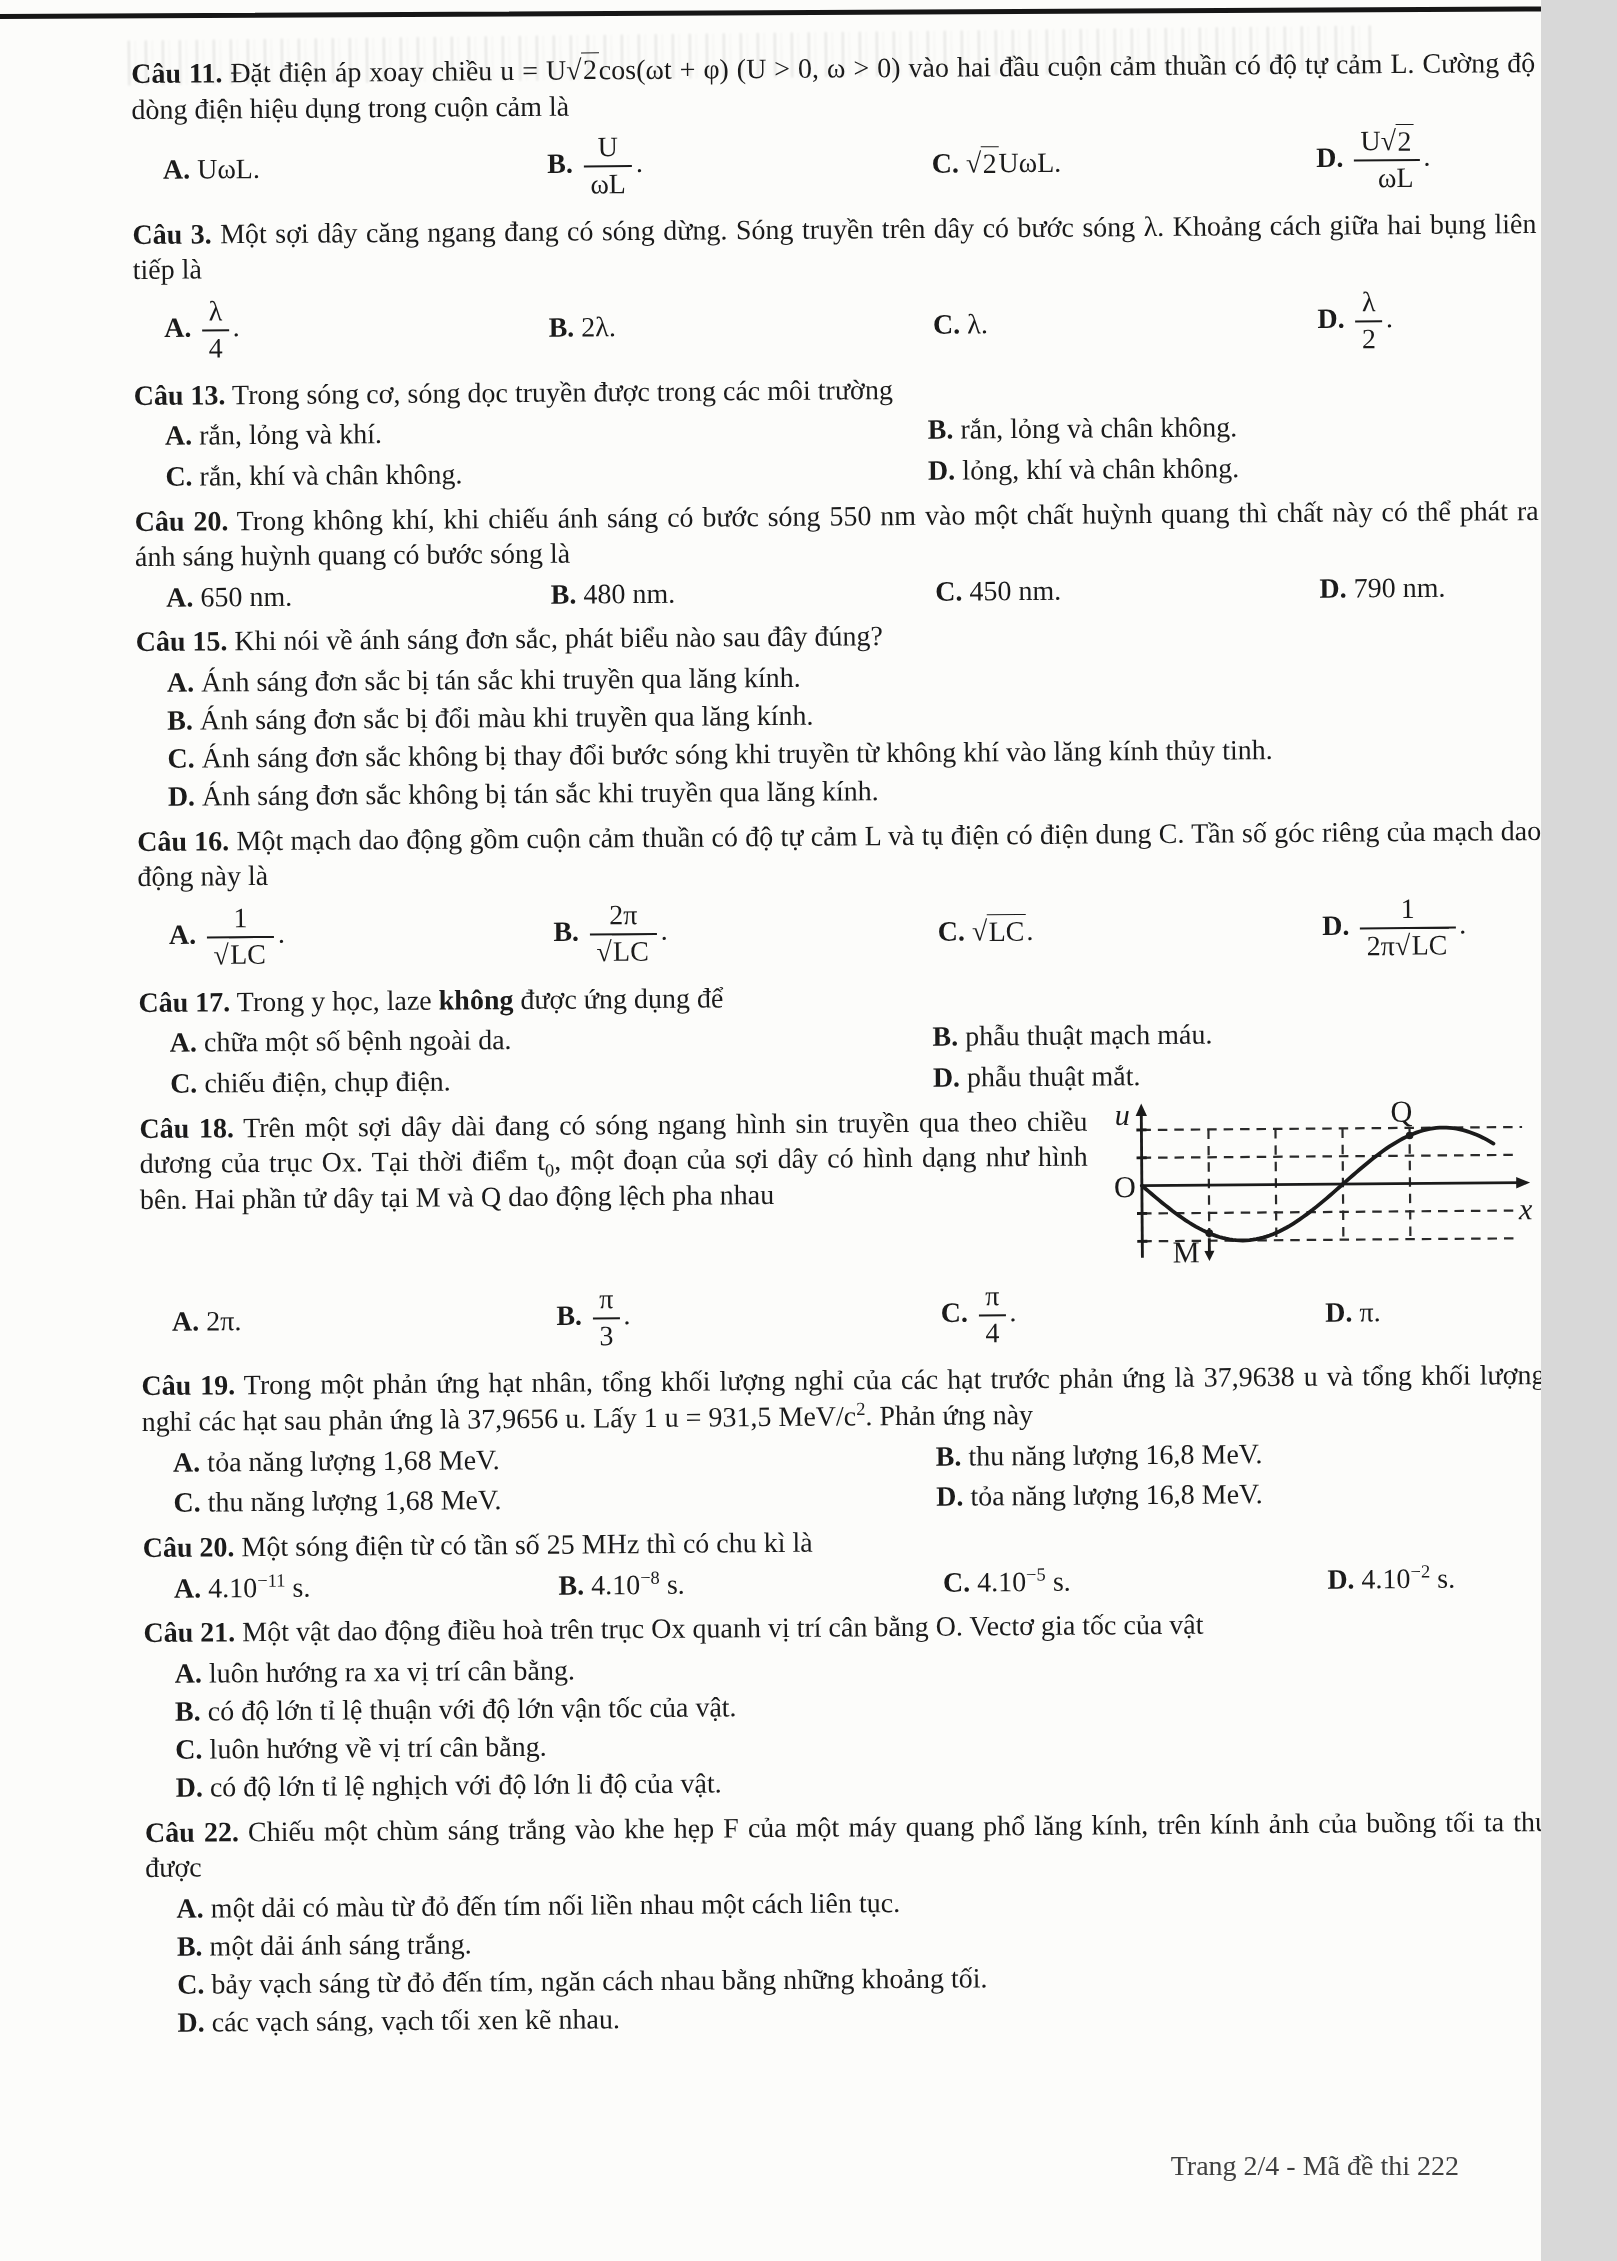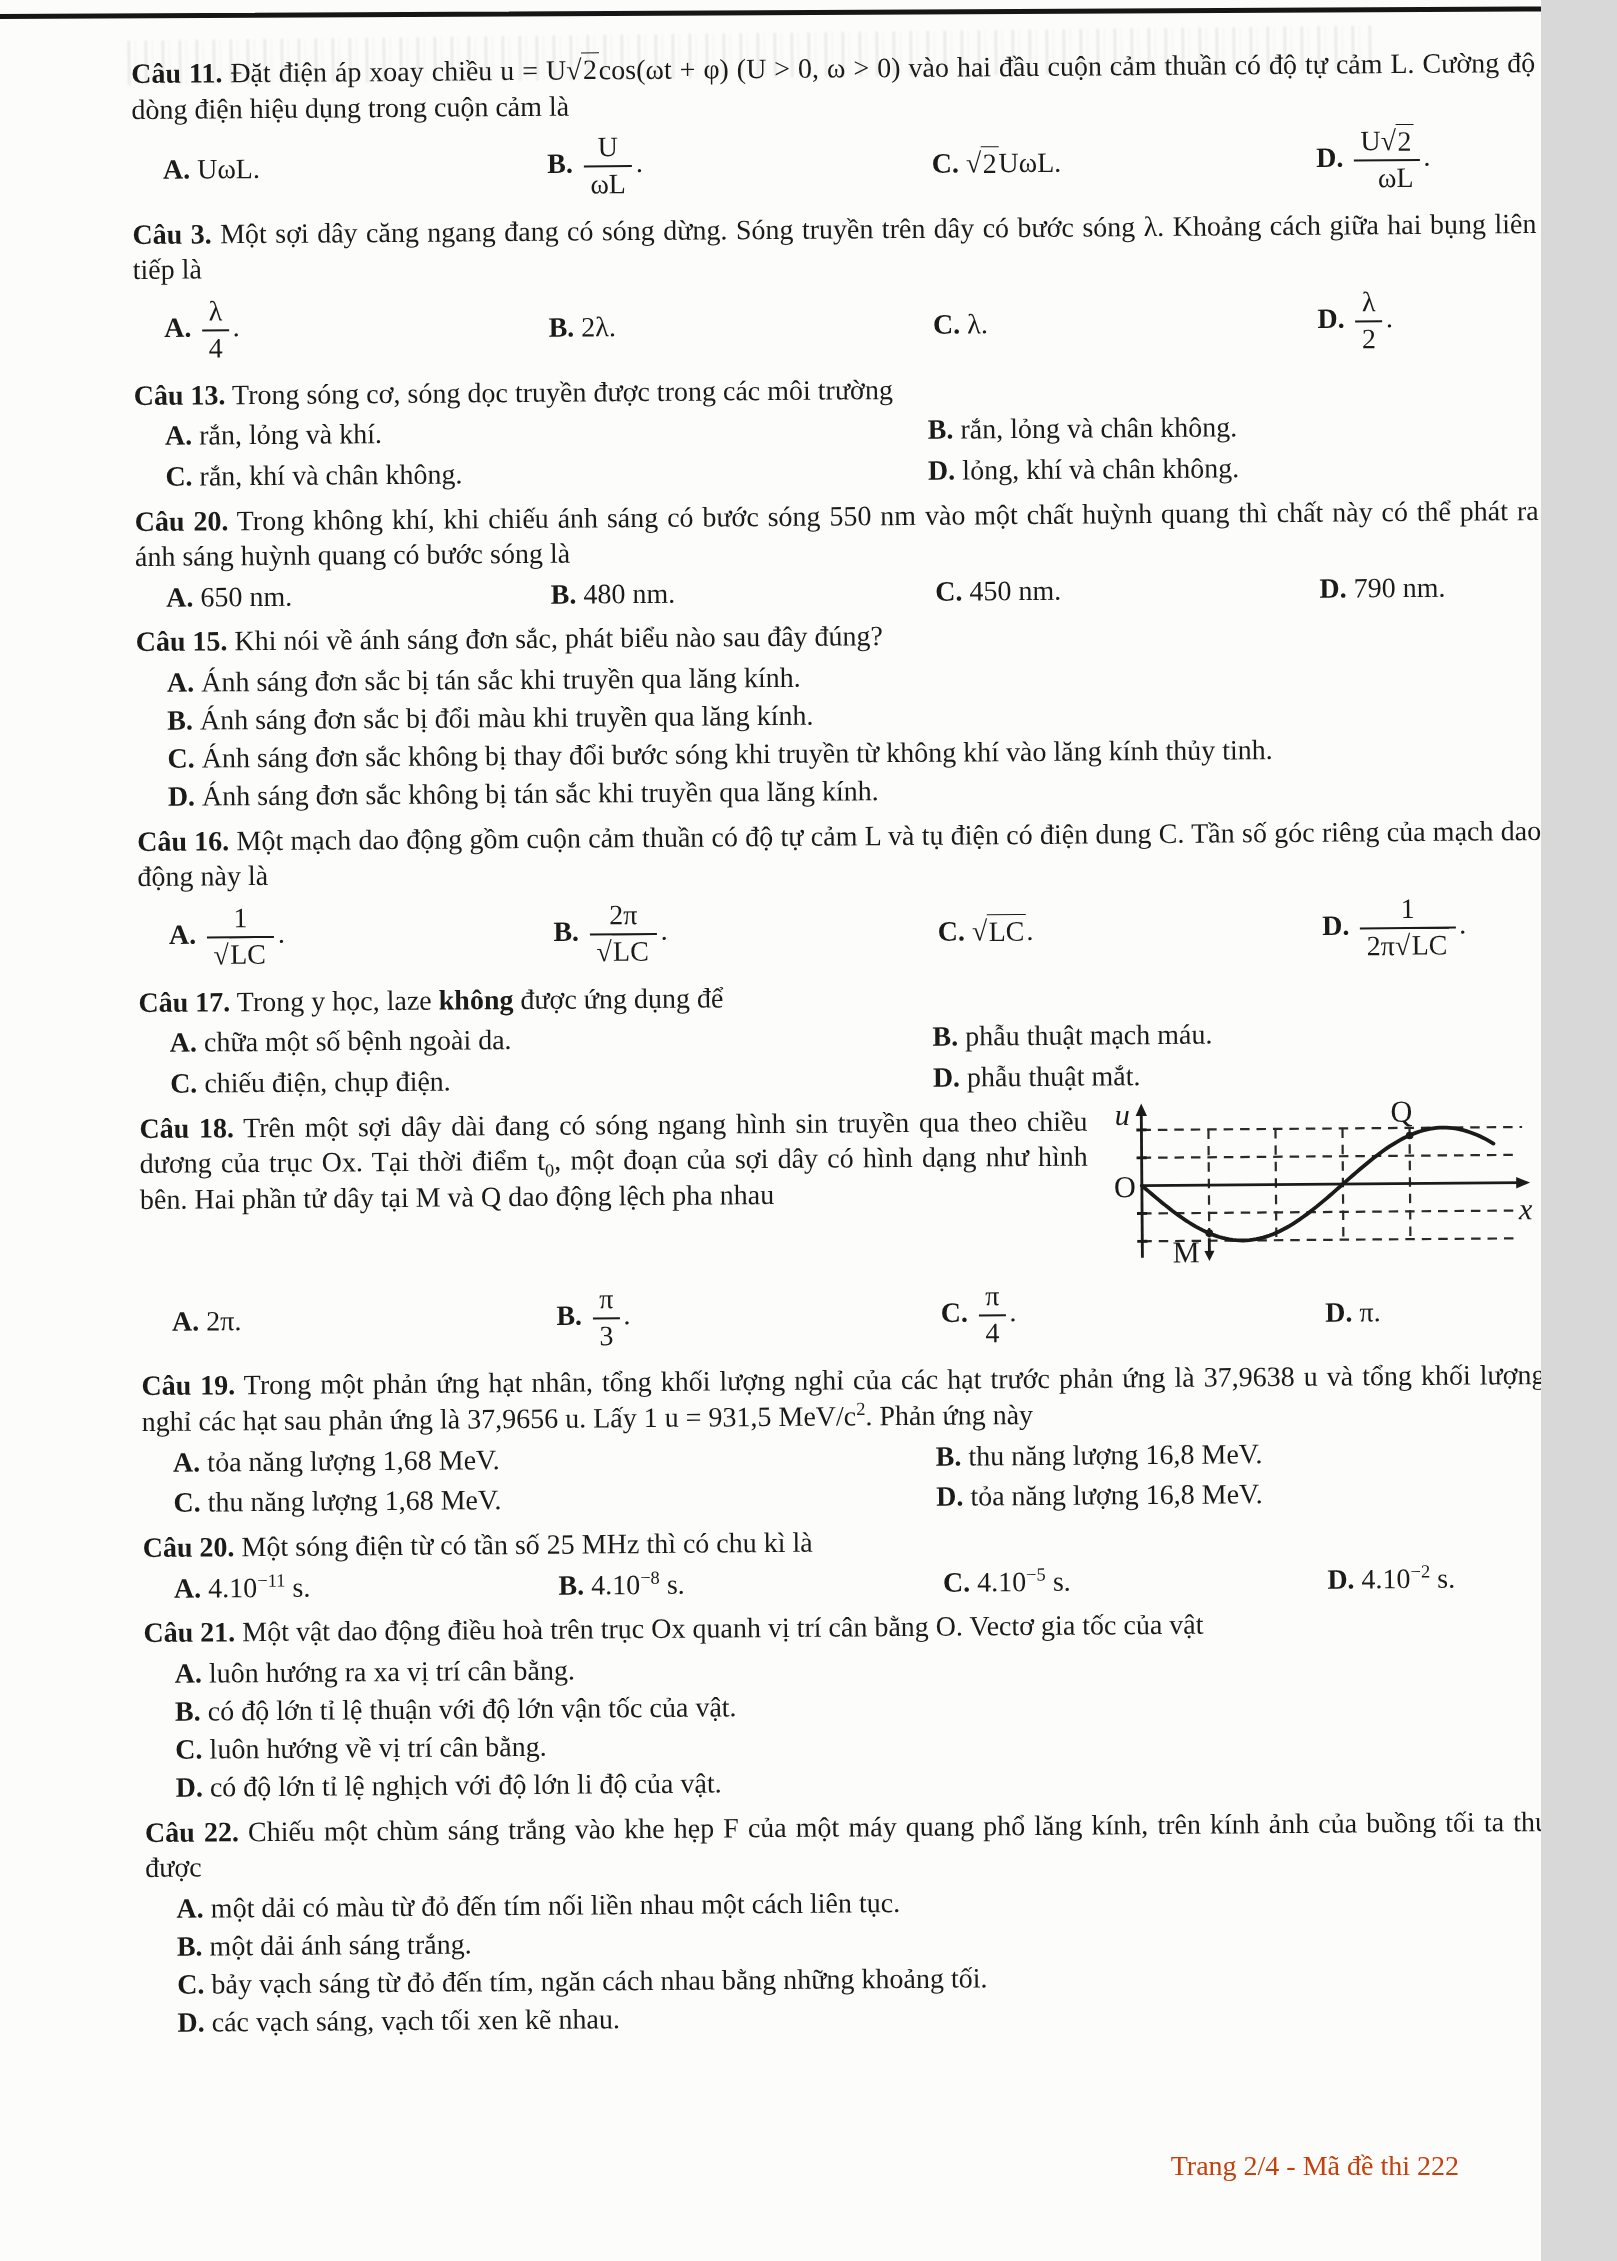--- a/index.html
+++ b/index.html
@@ -23,21 +23,21 @@
   .frac{display:inline-block;vertical-align:middle;text-align:center;line-height:1.02;margin:5.1px 3.8px;}
   .frac .num{display:block;border-bottom:2.6px solid #1b1b1b;padding:0 6.4px 3.2px;}
   .frac .den{display:block;padding:3.2px 6.4px 0;text-align:right;}
   .sqrt{white-space:nowrap;}
   .sqrt .rad{border-top:1.9px solid #1b1b1b;padding:0.6px 1.9px 0 1.3px;}
   sup{font-size:18.5px;vertical-align:super;line-height:0;}
   sub{font-size:18.5px;vertical-align:sub;line-height:0;}
   .figwrap{float:right;width:447px;height:172px;margin:-5.1px -7.7px 6.4px 16.6px;}
   .figwrap svg{width:100%;height:100%;}
   .footer{position:absolute;top:2150px;right:82px;font-size:28px;
-        font-family:"Liberation Serif","DejaVu Serif",serif;color:#c2410c;}
+        font-family:"Liberation Serif","DejaVu Serif",serif;color:#404040;}
   .fig-label{font-family:"Liberation Serif","DejaVu Serif",serif;font-size:48px;fill:#1b1b1b;}
   .fig-italic{font-style:italic;}
 </style>
 </head>
 <body>
 
 <div class="page">
   <div class="artifact-top-line"></div>
   <div class="artifact-noise"></div>
   <div class="content">

